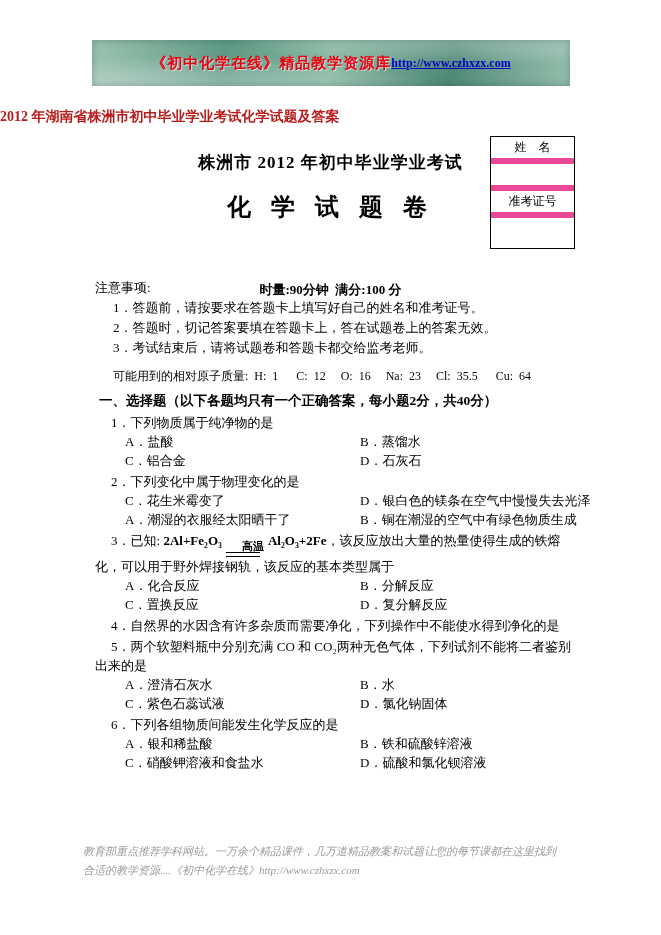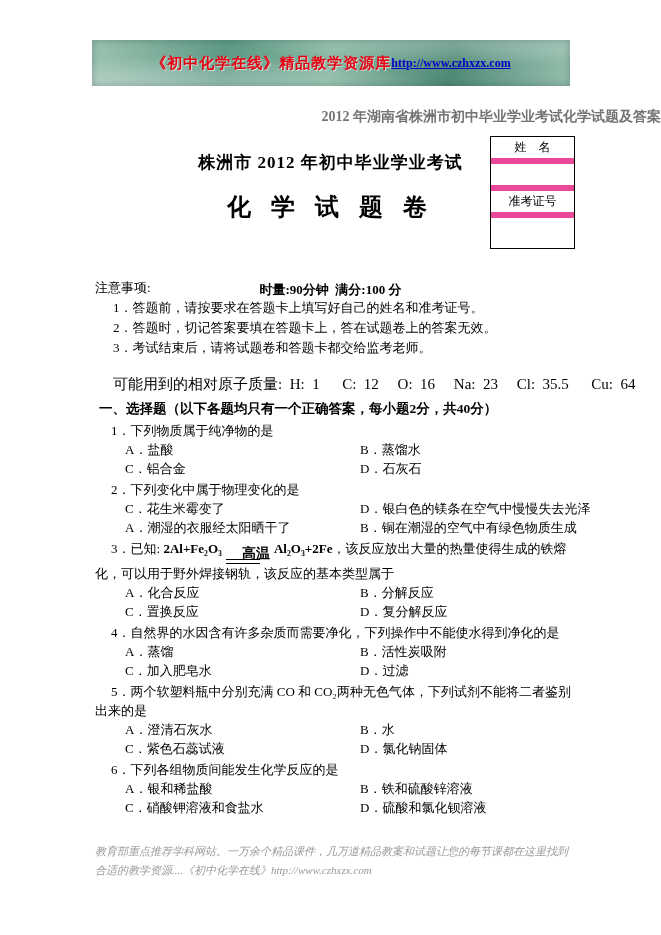--- a/index.html
+++ b/index.html
@@ -25,22 +25,22 @@
     color:#e60012; font-weight:bold; font-size:15px; letter-spacing:1px;
     text-shadow:1px 1px 1px rgba(255,255,255,.65);
   }
   .banner-url {
     color:#0000c8; font-size:12px; font-weight:bold;
     text-decoration:underline; margin-top:1px; cursor:pointer;
   }
 
   
   .red-title {
-    position:absolute; top:108px; left:0; width:100%; text-align:right;
-    color:#737373; font-weight:bold; font-size:14px;
+    position:absolute; top:108px; left:0; width:100%; text-align:left;
+    color:#b91c1c; font-weight:bold; font-size:14px;
   }
   .exam-title {
     position:absolute; top:151px; left:0; width:100%; text-align:center;
     font-weight:bold; font-size:17px; letter-spacing:1px;
   }
   .paper-title {
     position:absolute; top:191px; left:0; width:100%; text-align:center;
     font-weight:bold; font-size:24px; letter-spacing:7px;
   }
   .time-score {
@@ -60,39 +60,39 @@
   }
   .info-cell:last-child { border-bottom:none; height:30px; }
 
   
   .body-text {
     position:absolute; left:95px; top:278px; width:482px;
     font-size:13px; line-height:20px;
   }
   .notes-heading { line-height:20px; }
   .note-item { padding-left:18px; line-height:20px; }
-  .atomic-mass { padding-left:18px; font-size:15px; line-height:19px; margin-top:17px; white-space:pre; }
+  .atomic-mass { padding-left:18px; font-size:12px; line-height:19px; margin-top:9px; white-space:pre; }
   .section-title { font-weight:bold; font-size:13.5px; margin-top:5px; line-height:20px; padding-left:4px; }
 
   .question { margin-top:2px; }
   .stem { text-indent:16px; line-height:19px; }
   .options { margin-left:30px; }
   .opt-row { display:flex; line-height:19px; }
   .opt { display:inline-block; width:235px; white-space:pre; flex:none; }
   .opt-right { width:auto; flex:1; white-space:pre; }
 
   
   .eq { font-weight:bold; }
   .cond { display:inline-block; text-align:center; vertical-align:-5px; margin:0 4px; line-height:normal; }
-  .cond-label { display:block; font-size:14px; line-height:9px; font-weight:bold; }
+  .cond-label { display:block; font-size:11px; line-height:9px; font-weight:bold; }
   .cond-line { display:block; width:34px; height:5px; border-top:1.5px solid #000; border-bottom:1.5px solid #000; margin-top:1px; }
 
   
   .footer {
-    position:absolute; left:95px; top:842px; width:482px;
+    position:absolute; left:83px; top:842px; width:482px;
     color:#999; font-size:11px; font-style:italic; line-height:19px;
   }
   .footer-url { text-decoration:none; color:#999; cursor:pointer; }
 </style>
 </head>
 <body>
 
 <div class="page">
 
   <div class="banner">
@@ -159,30 +159,20 @@
         </div>
         <div class="opt-row">
           <span class="opt">C．置换反应</span>
           <span class="opt opt-right">D．复分解反应</span>
         </div>
       </div>
     </div>
 
     <div class="question">
       <div class="stem">4．自然界的水因含有许多杂质而需要净化，下列操作中不能使水得到净化的是</div>
-      <div class="options">
-        <div class="opt-row">
-          <span class="opt">A．蒸馏</span>
-          <span class="opt opt-right">B．活性炭吸附</span>
-        </div>
-        <div class="opt-row">
-          <span class="opt">C．加入肥皂水</span>
-          <span class="opt opt-right">D．过滤</span>
-        </div>
-      </div>
     </div>
 
     <div class="question">
       <div class="stem">5．两个软塑料瓶中分别充满 CO 和 CO₂两种无色气体，下列试剂不能将二者鉴别出来的是</div>
       <div class="options">
         <div class="opt-row">
           <span class="opt">A．澄清石灰水</span>
           <span class="opt opt-right">B．水</span>
         </div>
         <div class="opt-row">

